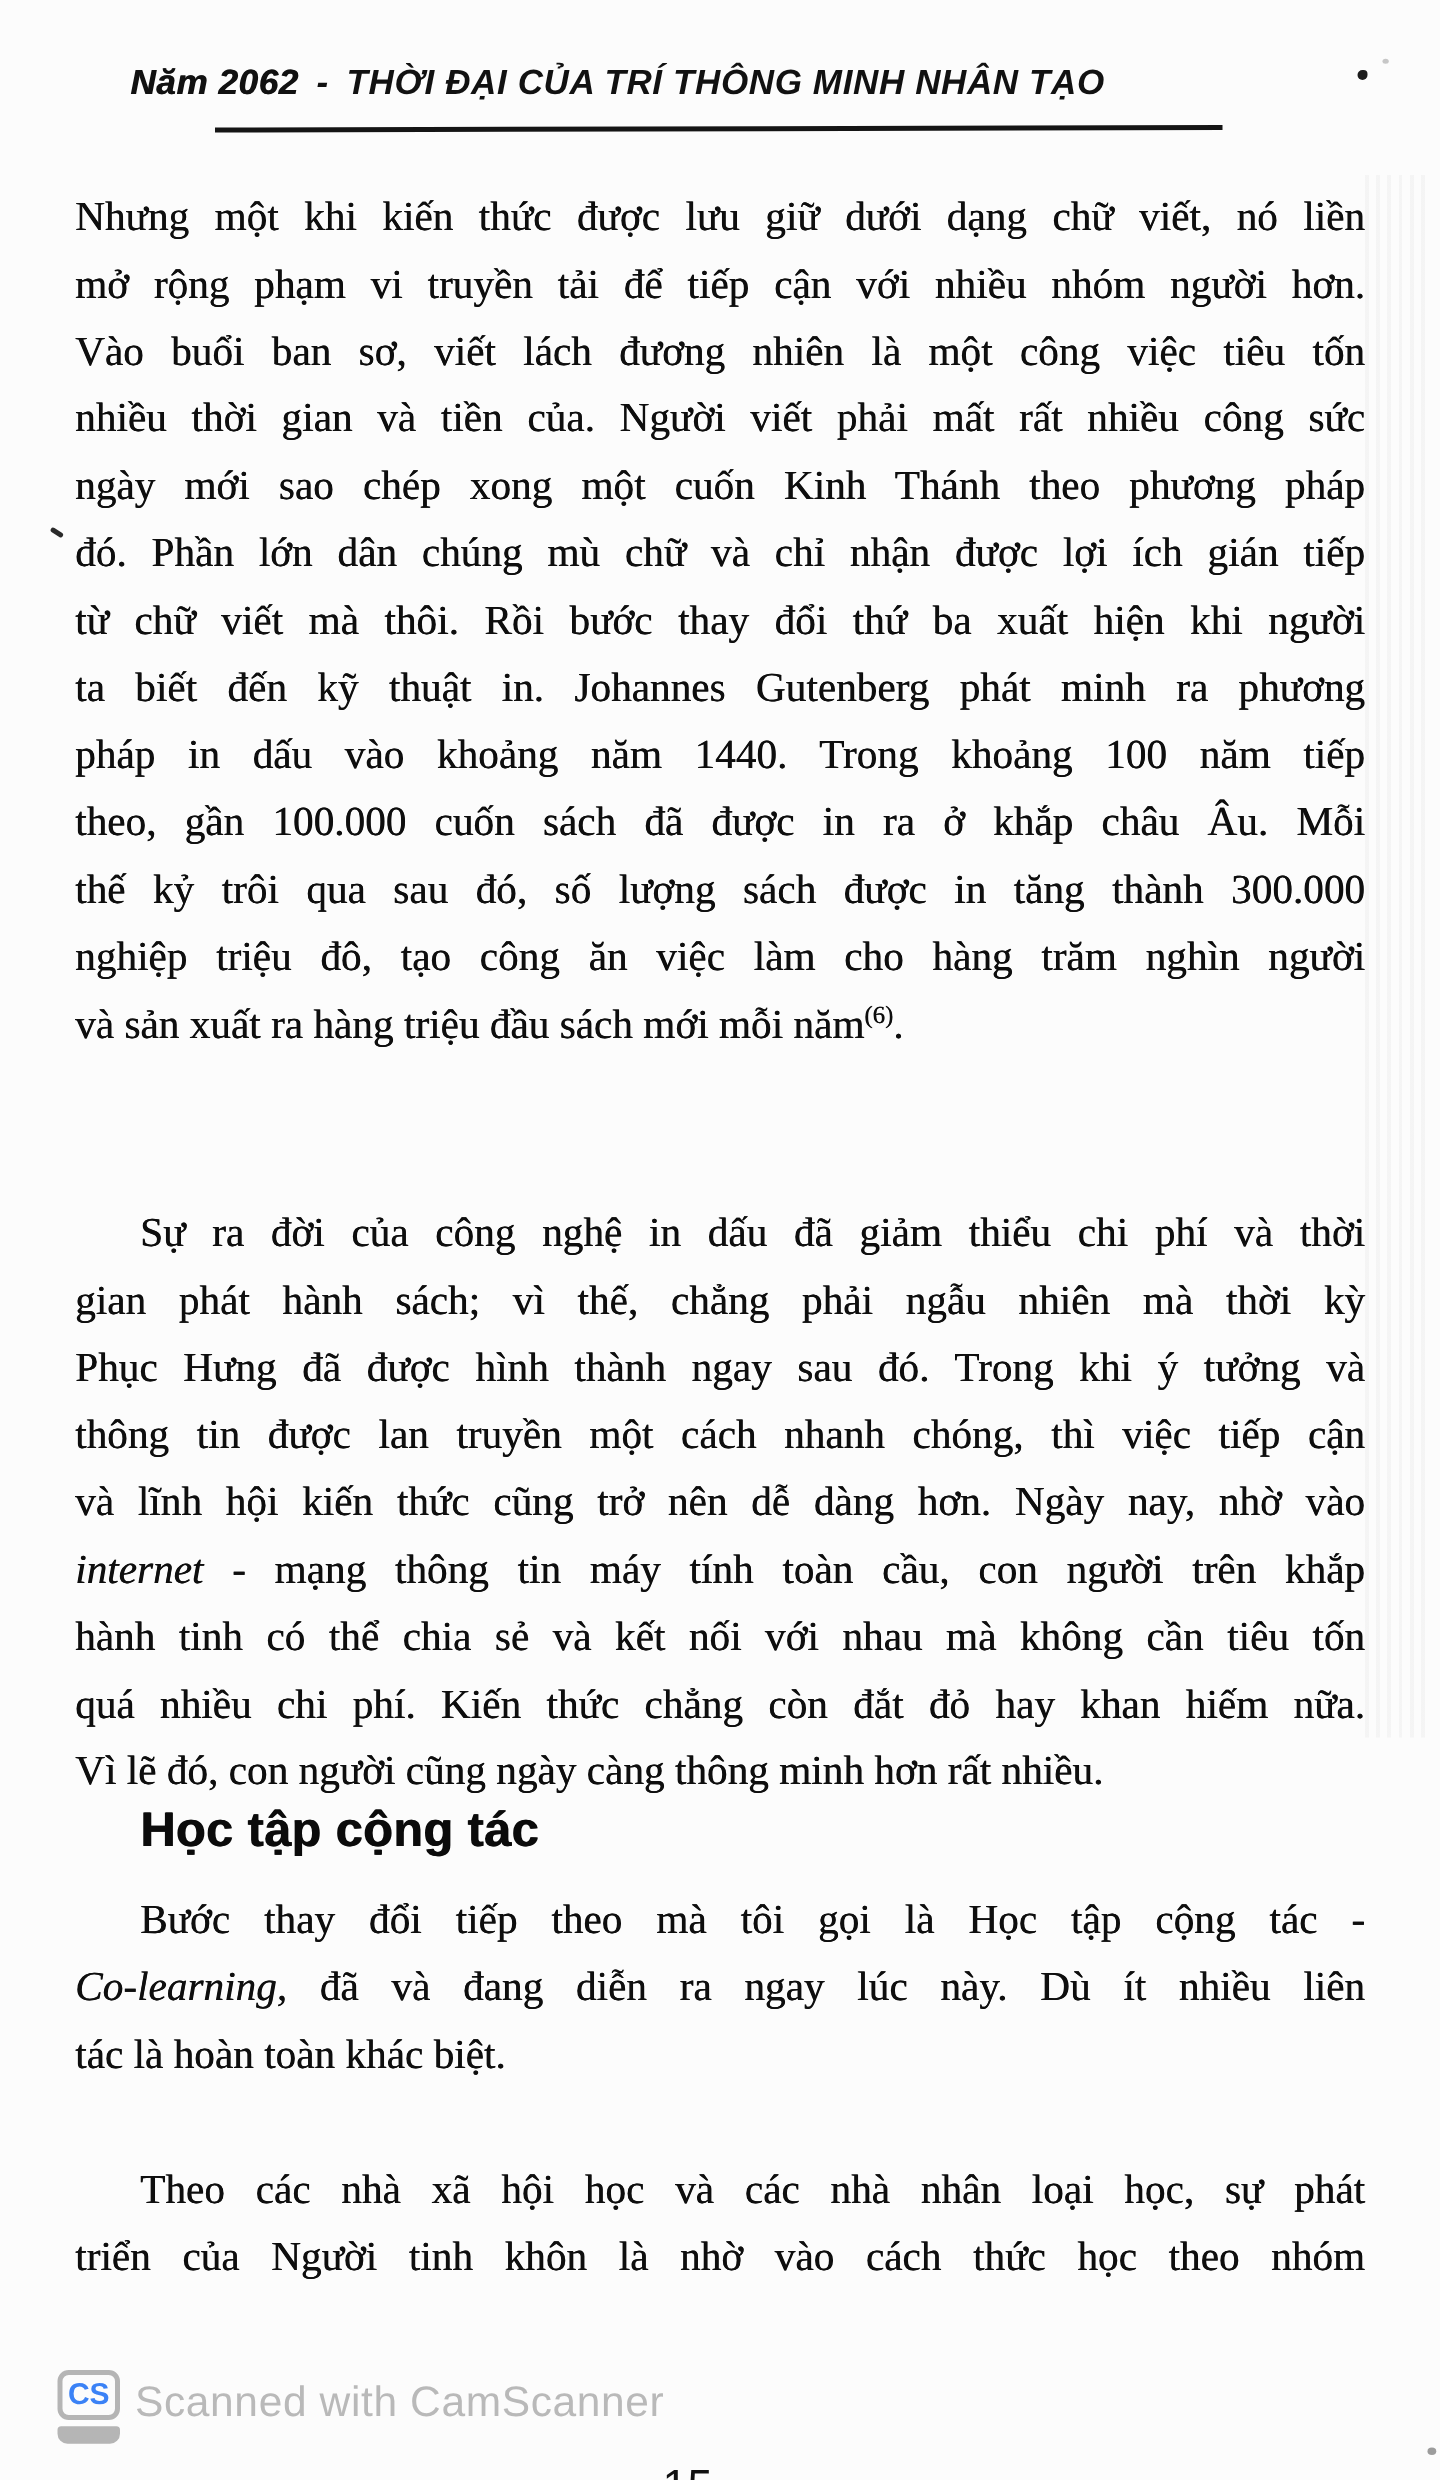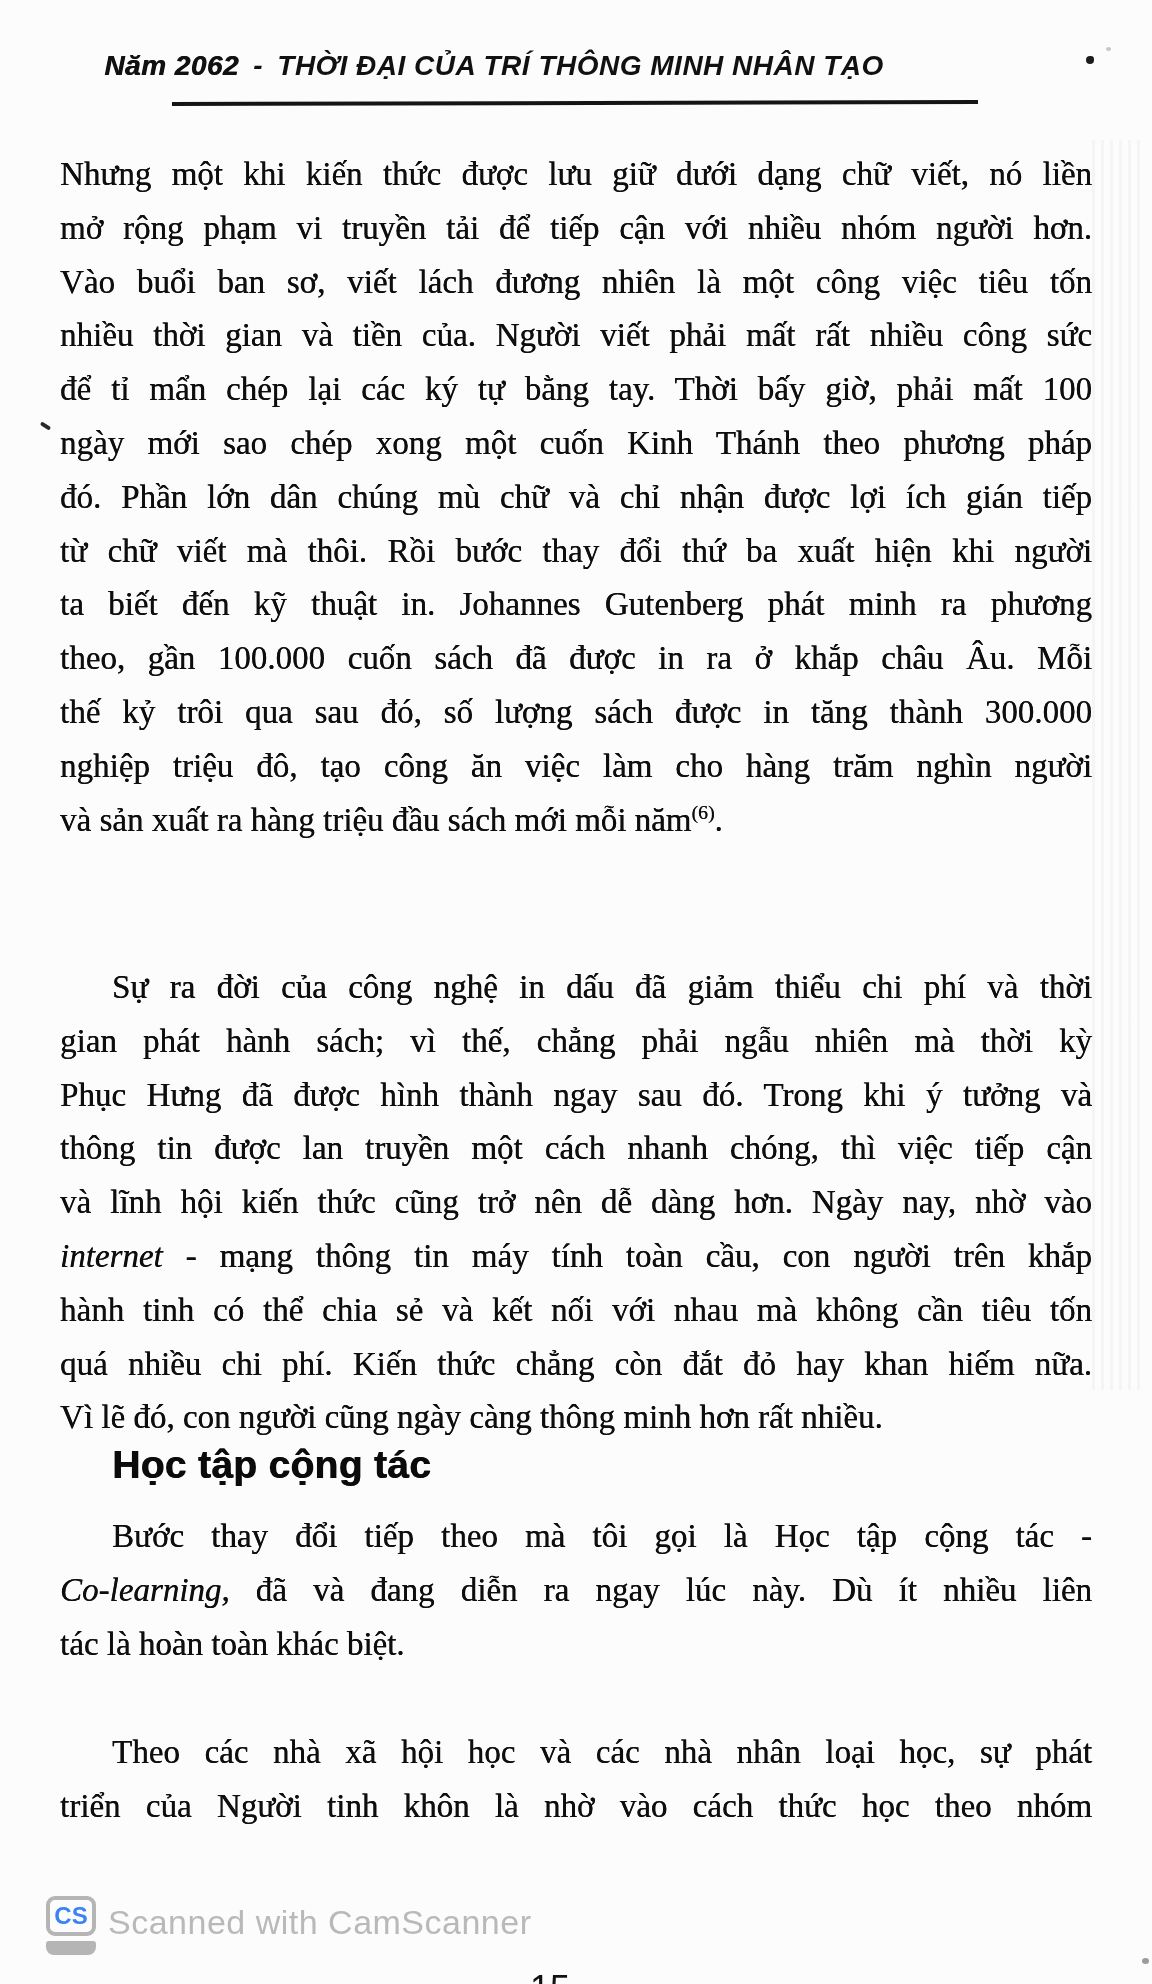--- a/index.html
+++ b/index.html
@@ -96,25 +96,25 @@
   <span class="sep">-</span>
   <span class="chap">THỜI ĐẠI CỦA TRÍ THÔNG MINH NHÂN TẠO</span>
 </div>
 <div class="hdr-underline"></div>
 
 <div class="para" id="p1">
   <div class="ln">Nhưng một khi kiến thức được lưu giữ dưới dạng chữ viết, nó liền</div>
   <div class="ln">mở rộng phạm vi truyền tải để tiếp cận với nhiều nhóm người hơn.</div>
   <div class="ln">Vào buổi ban sơ, viết lách đương nhiên là một công việc tiêu tốn</div>
   <div class="ln">nhiều thời gian và tiền của. Người viết phải mất rất nhiều công sức</div>
-  <div class="ln">để tỉ mẩn chép lại các ký tự bằng tay. Thời bấy giờ, phải mất 100</div>
   <div class="ln">ngày mới sao chép xong một cuốn Kinh Thánh theo phương pháp</div>
   <div class="ln">đó. Phần lớn dân chúng mù chữ và chỉ nhận được lợi ích gián tiếp</div>
   <div class="ln">từ chữ viết mà thôi. Rồi bước thay đổi thứ ba xuất hiện khi người</div>
   <div class="ln">ta biết đến kỹ thuật in. Johannes Gutenberg phát minh ra phương</div>
+  <div class="ln">pháp in dấu vào khoảng năm 1440. Trong khoảng 100 năm tiếp</div>
   <div class="ln">theo, gần 100.000 cuốn sách đã được in ra ở khắp châu Âu. Mỗi</div>
   <div class="ln">thế kỷ trôi qua sau đó, số lượng sách được in tăng thành 300.000</div>
   <div class="ln">nghiệp triệu đô, tạo công ăn việc làm cho hàng trăm nghìn người</div>
   <div class="ln short"><span>và sản xuất ra hàng triệu đầu sách mới mỗi năm</span><span class="sup">(6)</span><span>.</span></div>
 </div>
 
 <div class="para" id="p2">
   <div class="ln ind">Sự ra đời của công nghệ in dấu đã giảm thiểu chi phí và thời</div>
   <div class="ln">gian phát hành sách; vì thế, chẳng phải ngẫu nhiên mà thời kỳ</div>
   <div class="ln">Phục Hưng đã được hình thành ngay sau đó. Trong khi ý tưởng và</div>

